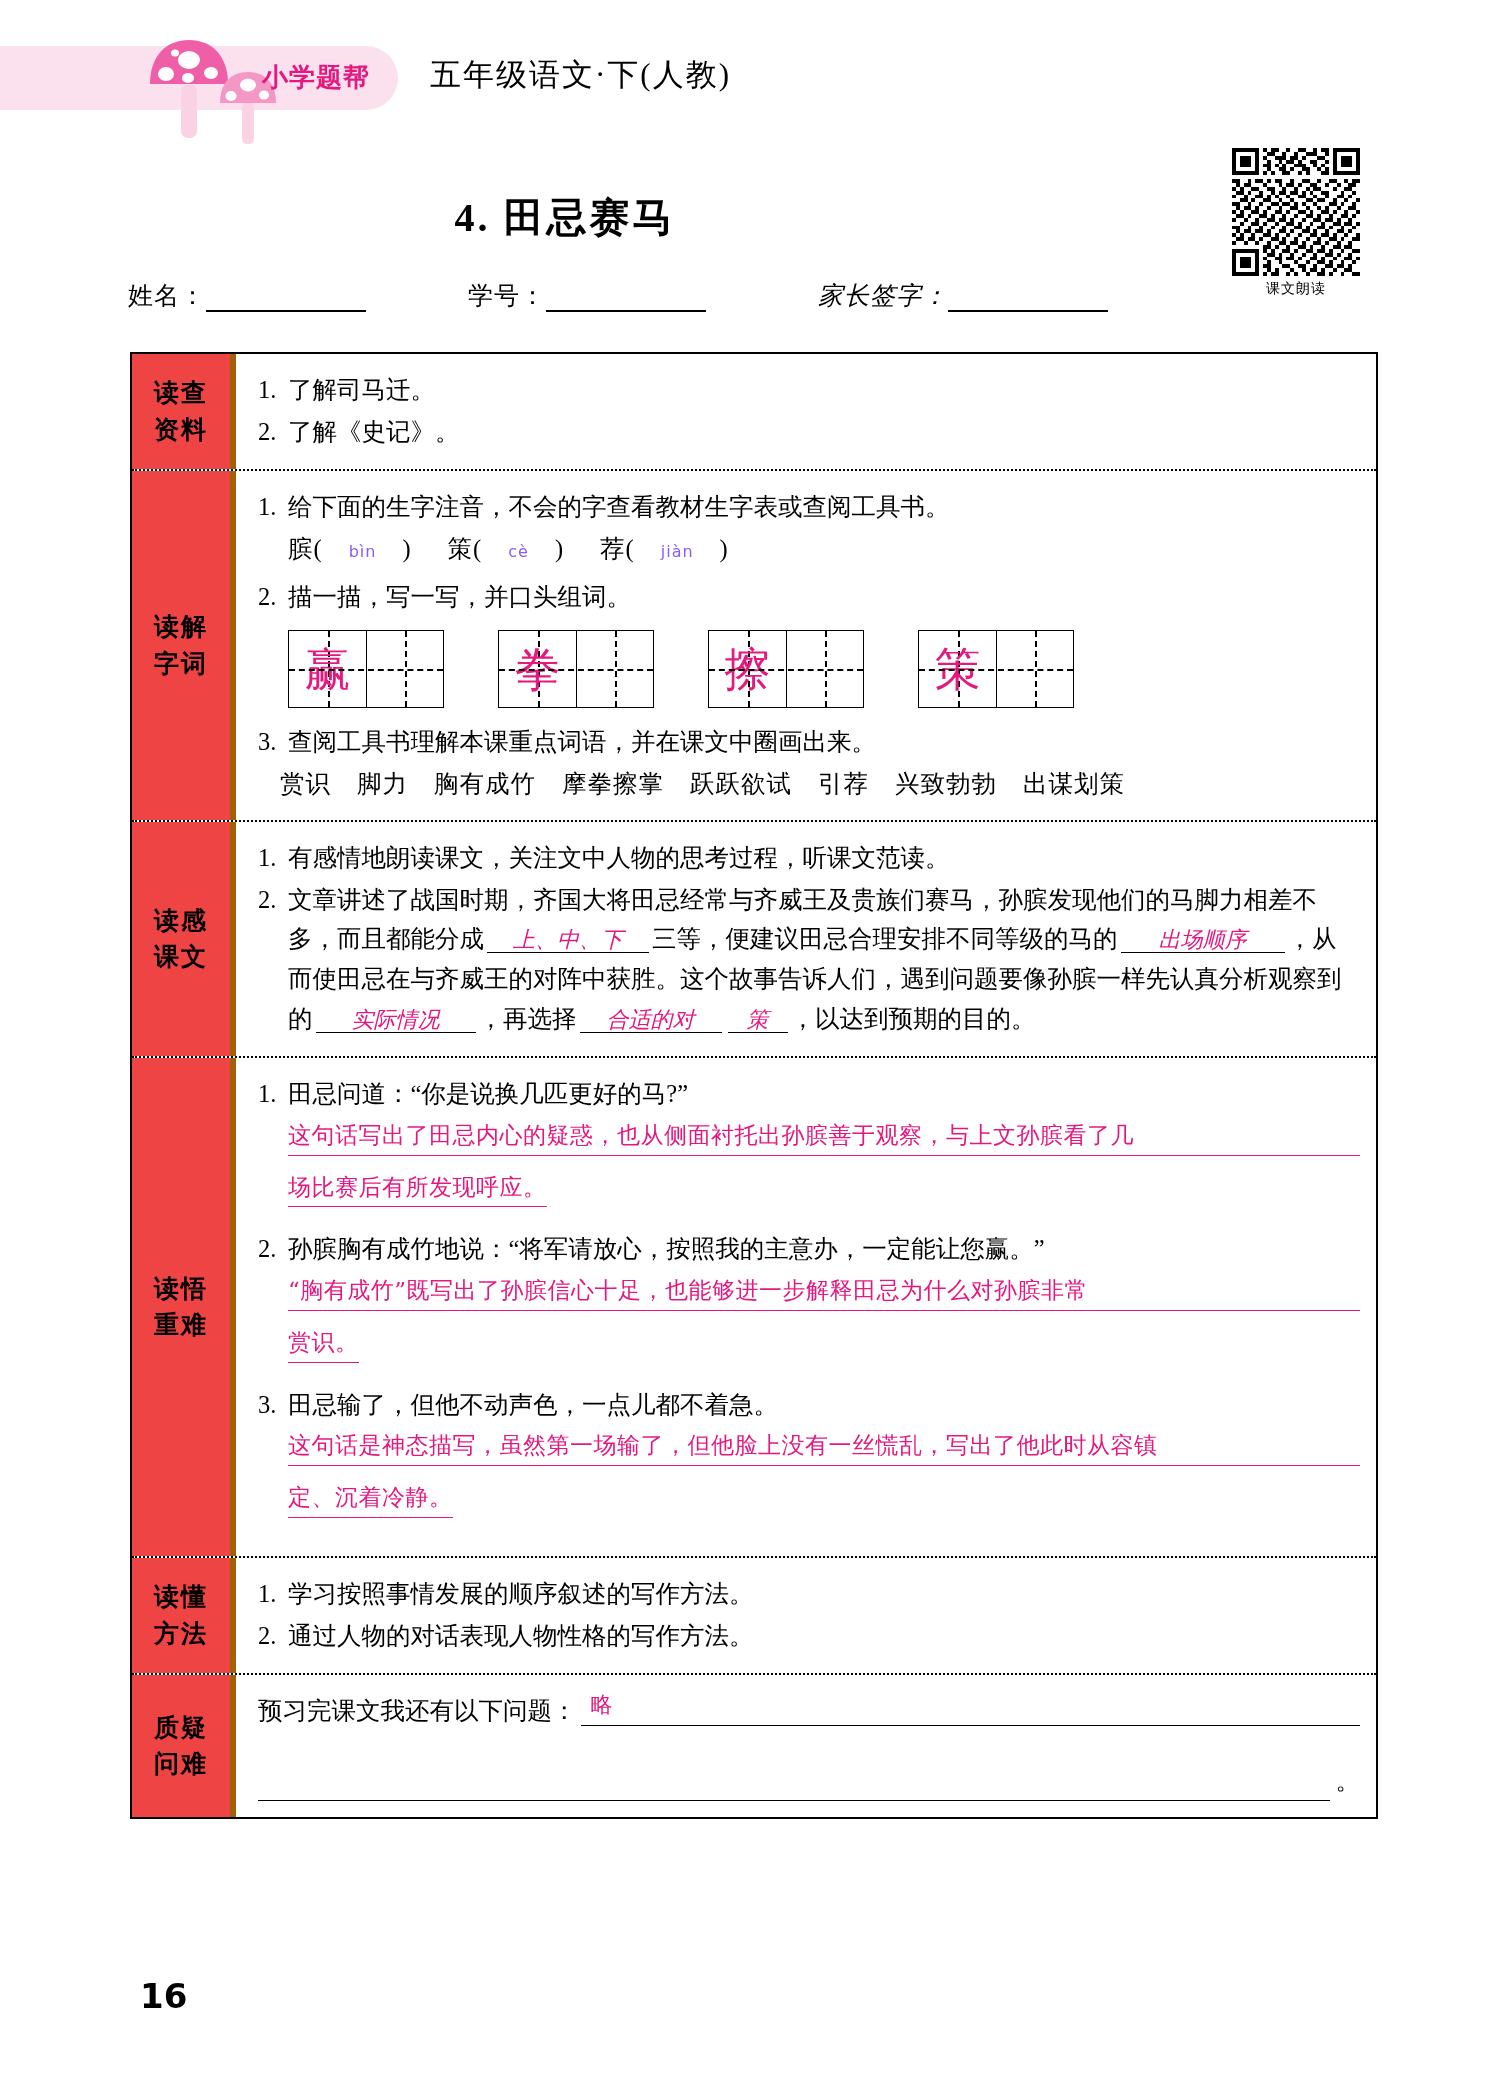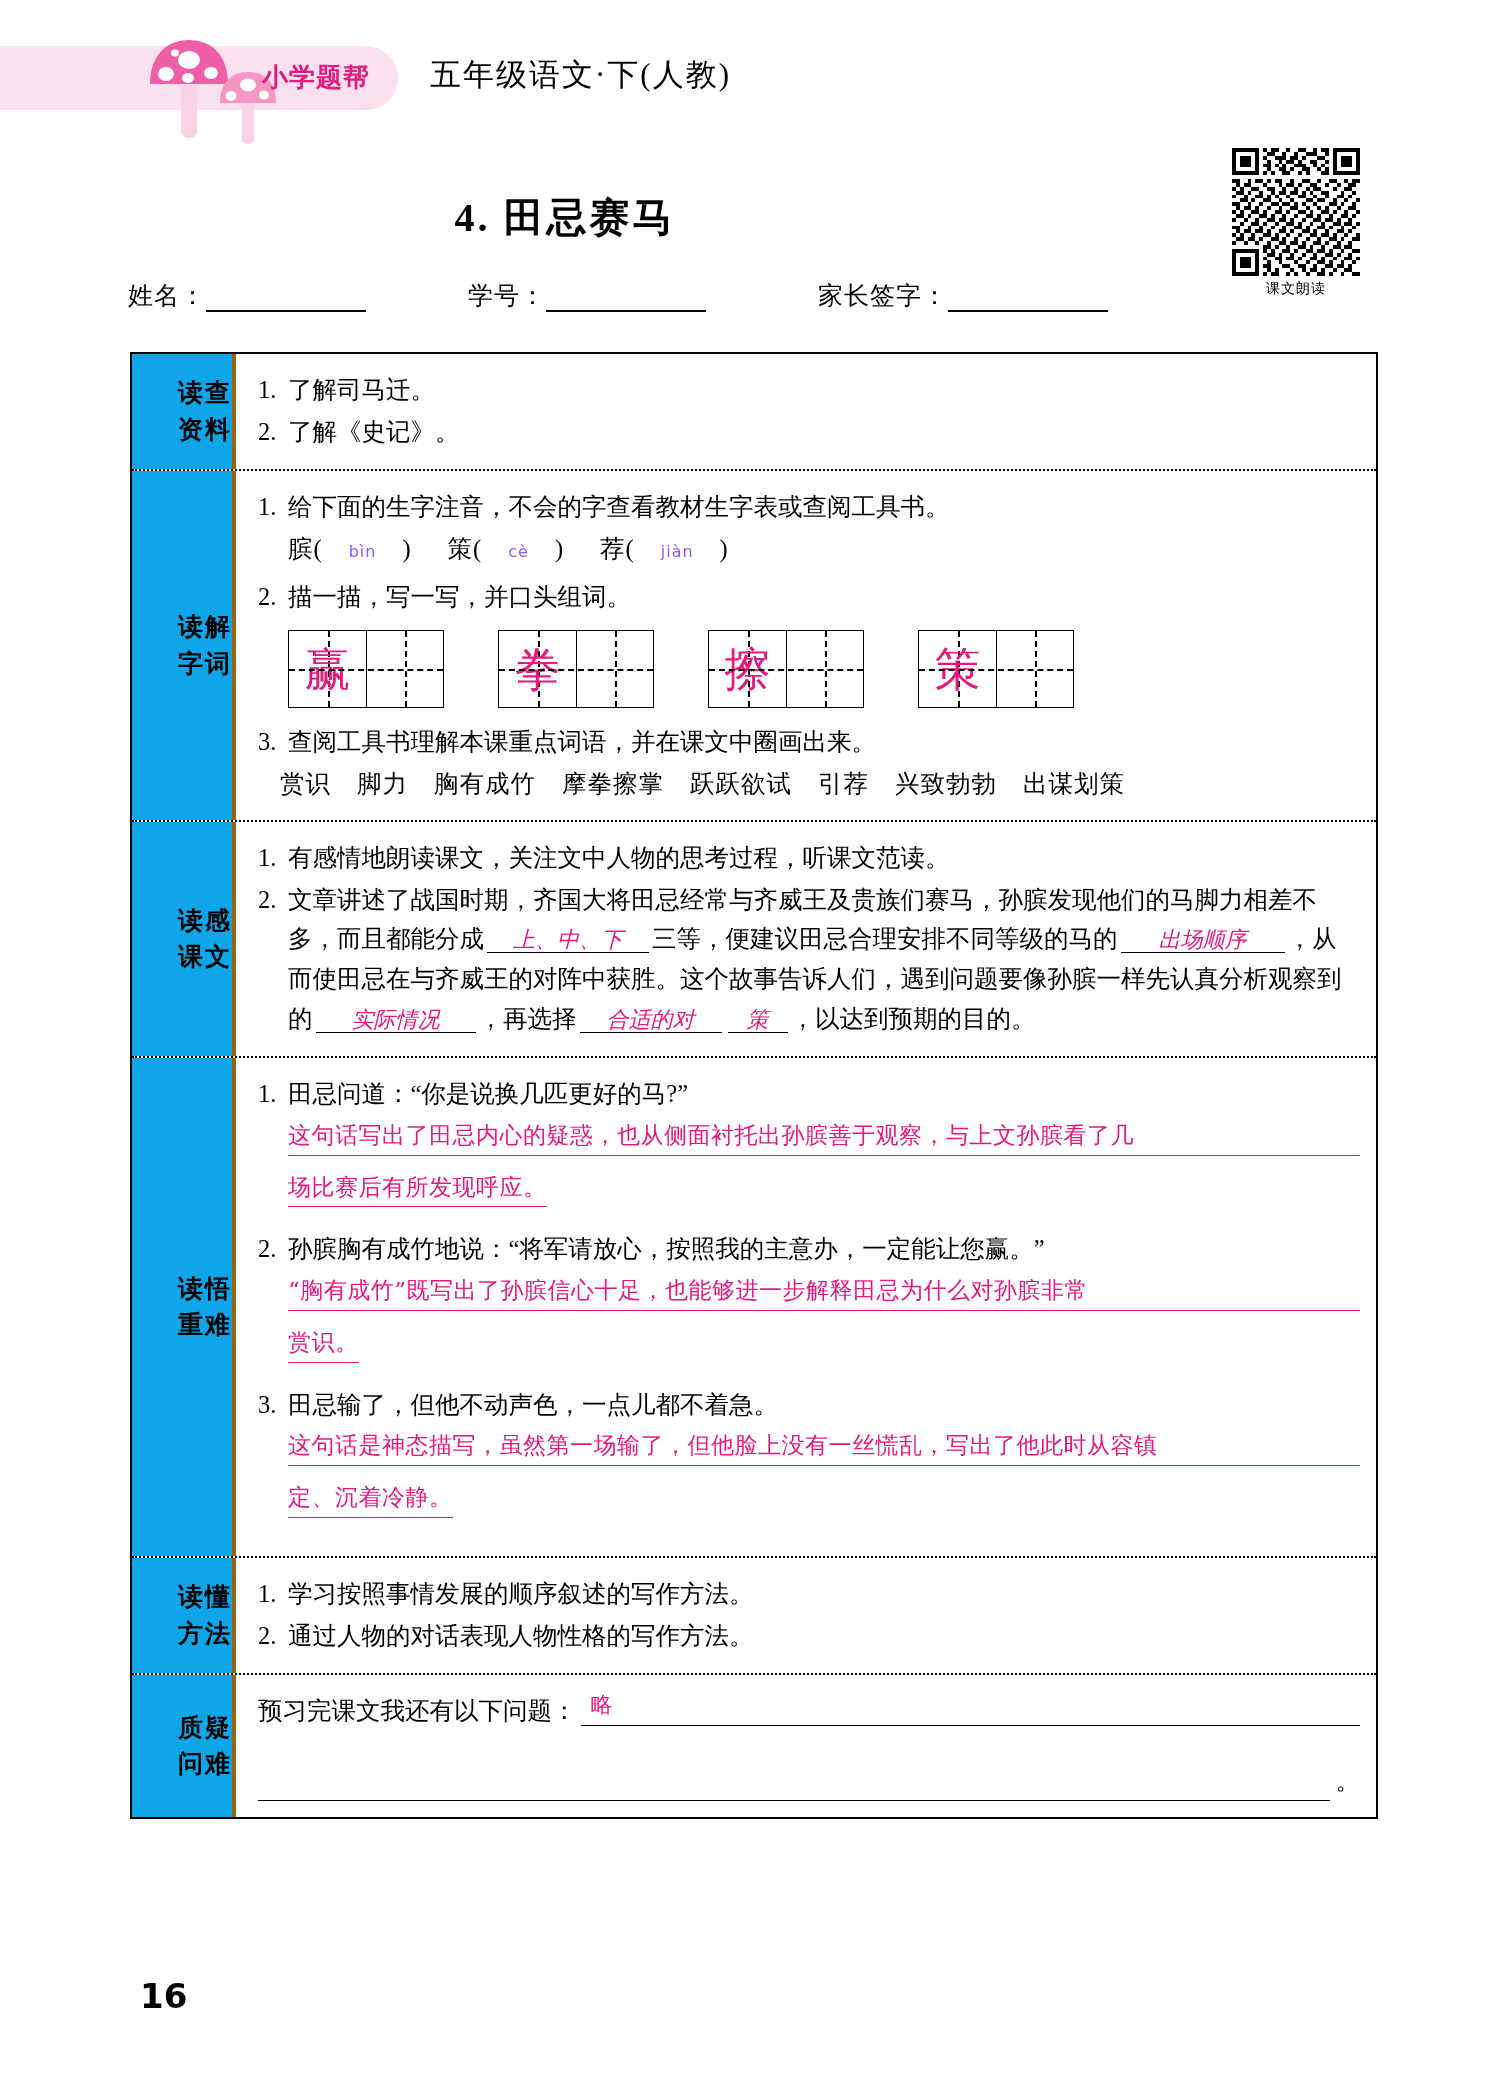--- a/index.html
+++ b/index.html
@@ -94,45 +94,45 @@
   }
   .info-field { position: absolute; white-space: nowrap; font-size: 25px; }
   .info-field .lbl { letter-spacing: 1px; }
   .info-blank {
     display: inline-block;
     border-bottom: 2px solid #000;
     vertical-align: bottom;
   }
   .f-name { left: 0; top: 0; }
   .f-num  { left: 340px; top: 0; }
-  .f-sign { left: 690px; top: 0; }
+  .f-sign { left: 690px; top: 0; font-style: italic; }
 
   
   .sheet {
     position: absolute;
     left: 130px; top: 352px;
     width: 1248px;
     border: 2px solid #000;
     box-sizing: border-box;
   }
   .srow {
     display: flex;
     border-bottom: 2.5px dotted #000;
     box-sizing: border-box;
   }
   .srow:last-child { border-bottom: none; }
   .scat {
     width: 104px;
     flex: none;
-    background: #0ea5e9;
-    border-right: 4px solid #a16207;
+    background: #ef4444;
+    border-right: 6px solid #a16207;
     box-sizing: border-box;
     display: flex;
     flex-direction: column;
-    align-items: flex-end;
+    align-items: center;
     justify-content: center;
     font-size: 25px;
     font-weight: bold;
     letter-spacing: 2px;
     line-height: 1.45;
     padding: 8px 0;
   }
   .scat span { display: block; }
   .sbody {
     flex: 1;

